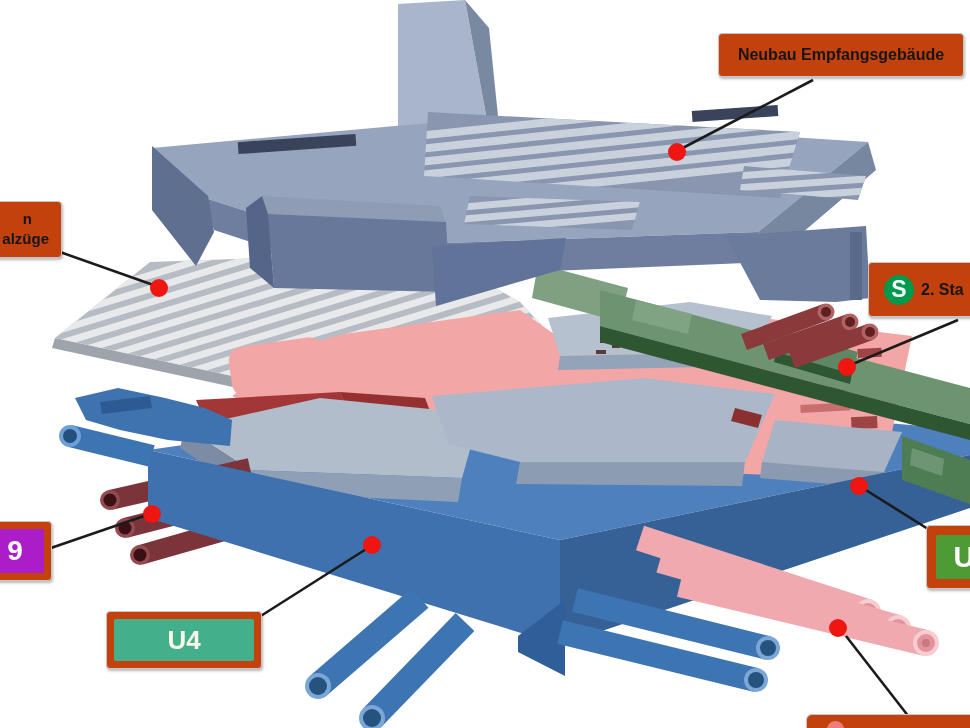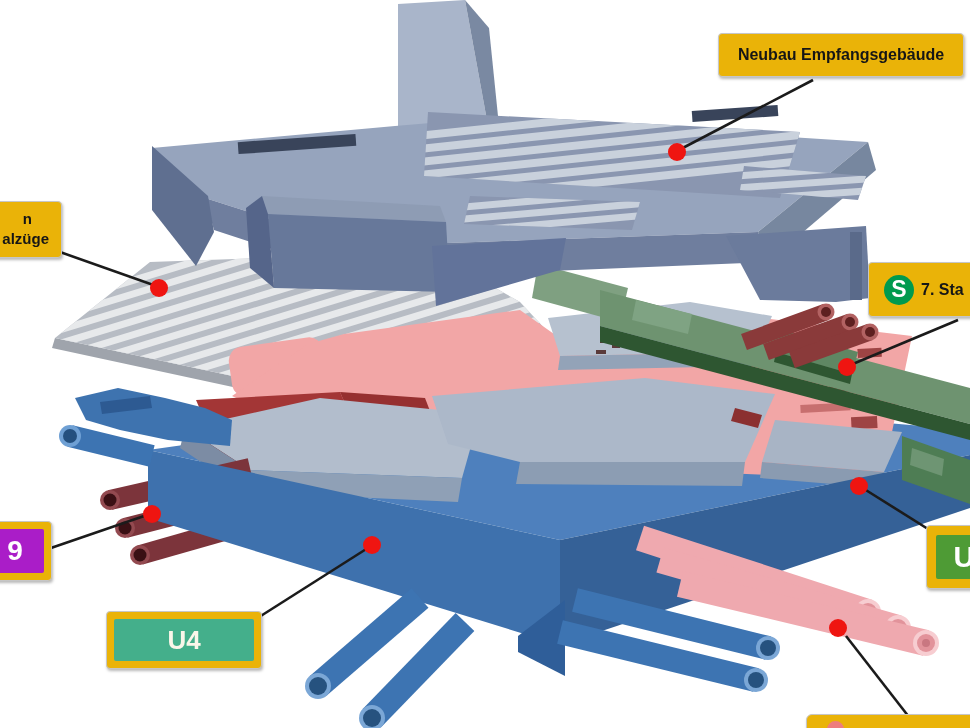--- a/index.html
+++ b/index.html
@@ -1,19 +1,19 @@
 <!DOCTYPE html>
 <html><head>
 <meta charset="utf-8">
 <style>
   html,body{margin:0;padding:0;background:#fff;}
   #stage{position:relative;width:970px;height:728px;overflow:hidden;background:#ffffff;
          font-family:"Liberation Sans", sans-serif;}
   svg{position:absolute;left:0;top:0;}
-  .callout{position:absolute;background:#eab308;border:1px solid #c6c6c6;border-radius:4px;
+  .callout{position:absolute;background:#c2410c;border:1px solid #c6c6c6;border-radius:4px;
            box-shadow:1px 2px 3px rgba(0,0,0,.28);font-weight:bold;color:#161616;box-sizing:border-box;}
   .lbl-neubau{left:718px;top:33px;width:246px;height:44px;display:flex;align-items:center;
               justify-content:center;font-size:16px;}
   .lbl-platform{left:-132px;top:201px;width:194px;height:57px;padding:7px 12px 0 0;
                 text-align:right;font-size:15px;line-height:1.35;}
   .lbl-platform .l1{display:block;margin-right:17px;}
   .lbl-platform .l2{display:block;}
   .lbl-sbahn{left:868px;top:262px;width:150px;height:55px;display:flex;align-items:center;
              gap:7px;padding-left:15px;font-size:16px;}
   .s-logo{display:inline-flex;width:30px;height:30px;border-radius:50%;color:#fff;
@@ -268,21 +268,21 @@
   <span>Neubau Empfangsgebäude</span>
 </div>
 
 <div class="callout lbl-platform">
   <span class="l1">n</span>
   <span class="l2">alzüge</span>
 </div>
 
 <div class="callout lbl-sbahn">
   <span class="s-logo" style="background-color: rgb(0, 154, 78);">S</span>
-  <span>7. Sta</span>
+  <span>2. Sta</span>
 </div>
 
 <div class="callout lbl-u9">
   <div class="badge" style="background-color: rgb(170, 29, 200);">9</div>
 </div>
 
 <div class="callout lbl-u4u5">
   <div class="badge" style="background-color: rgb(68, 175, 139);">U4</div>
 </div>
 

